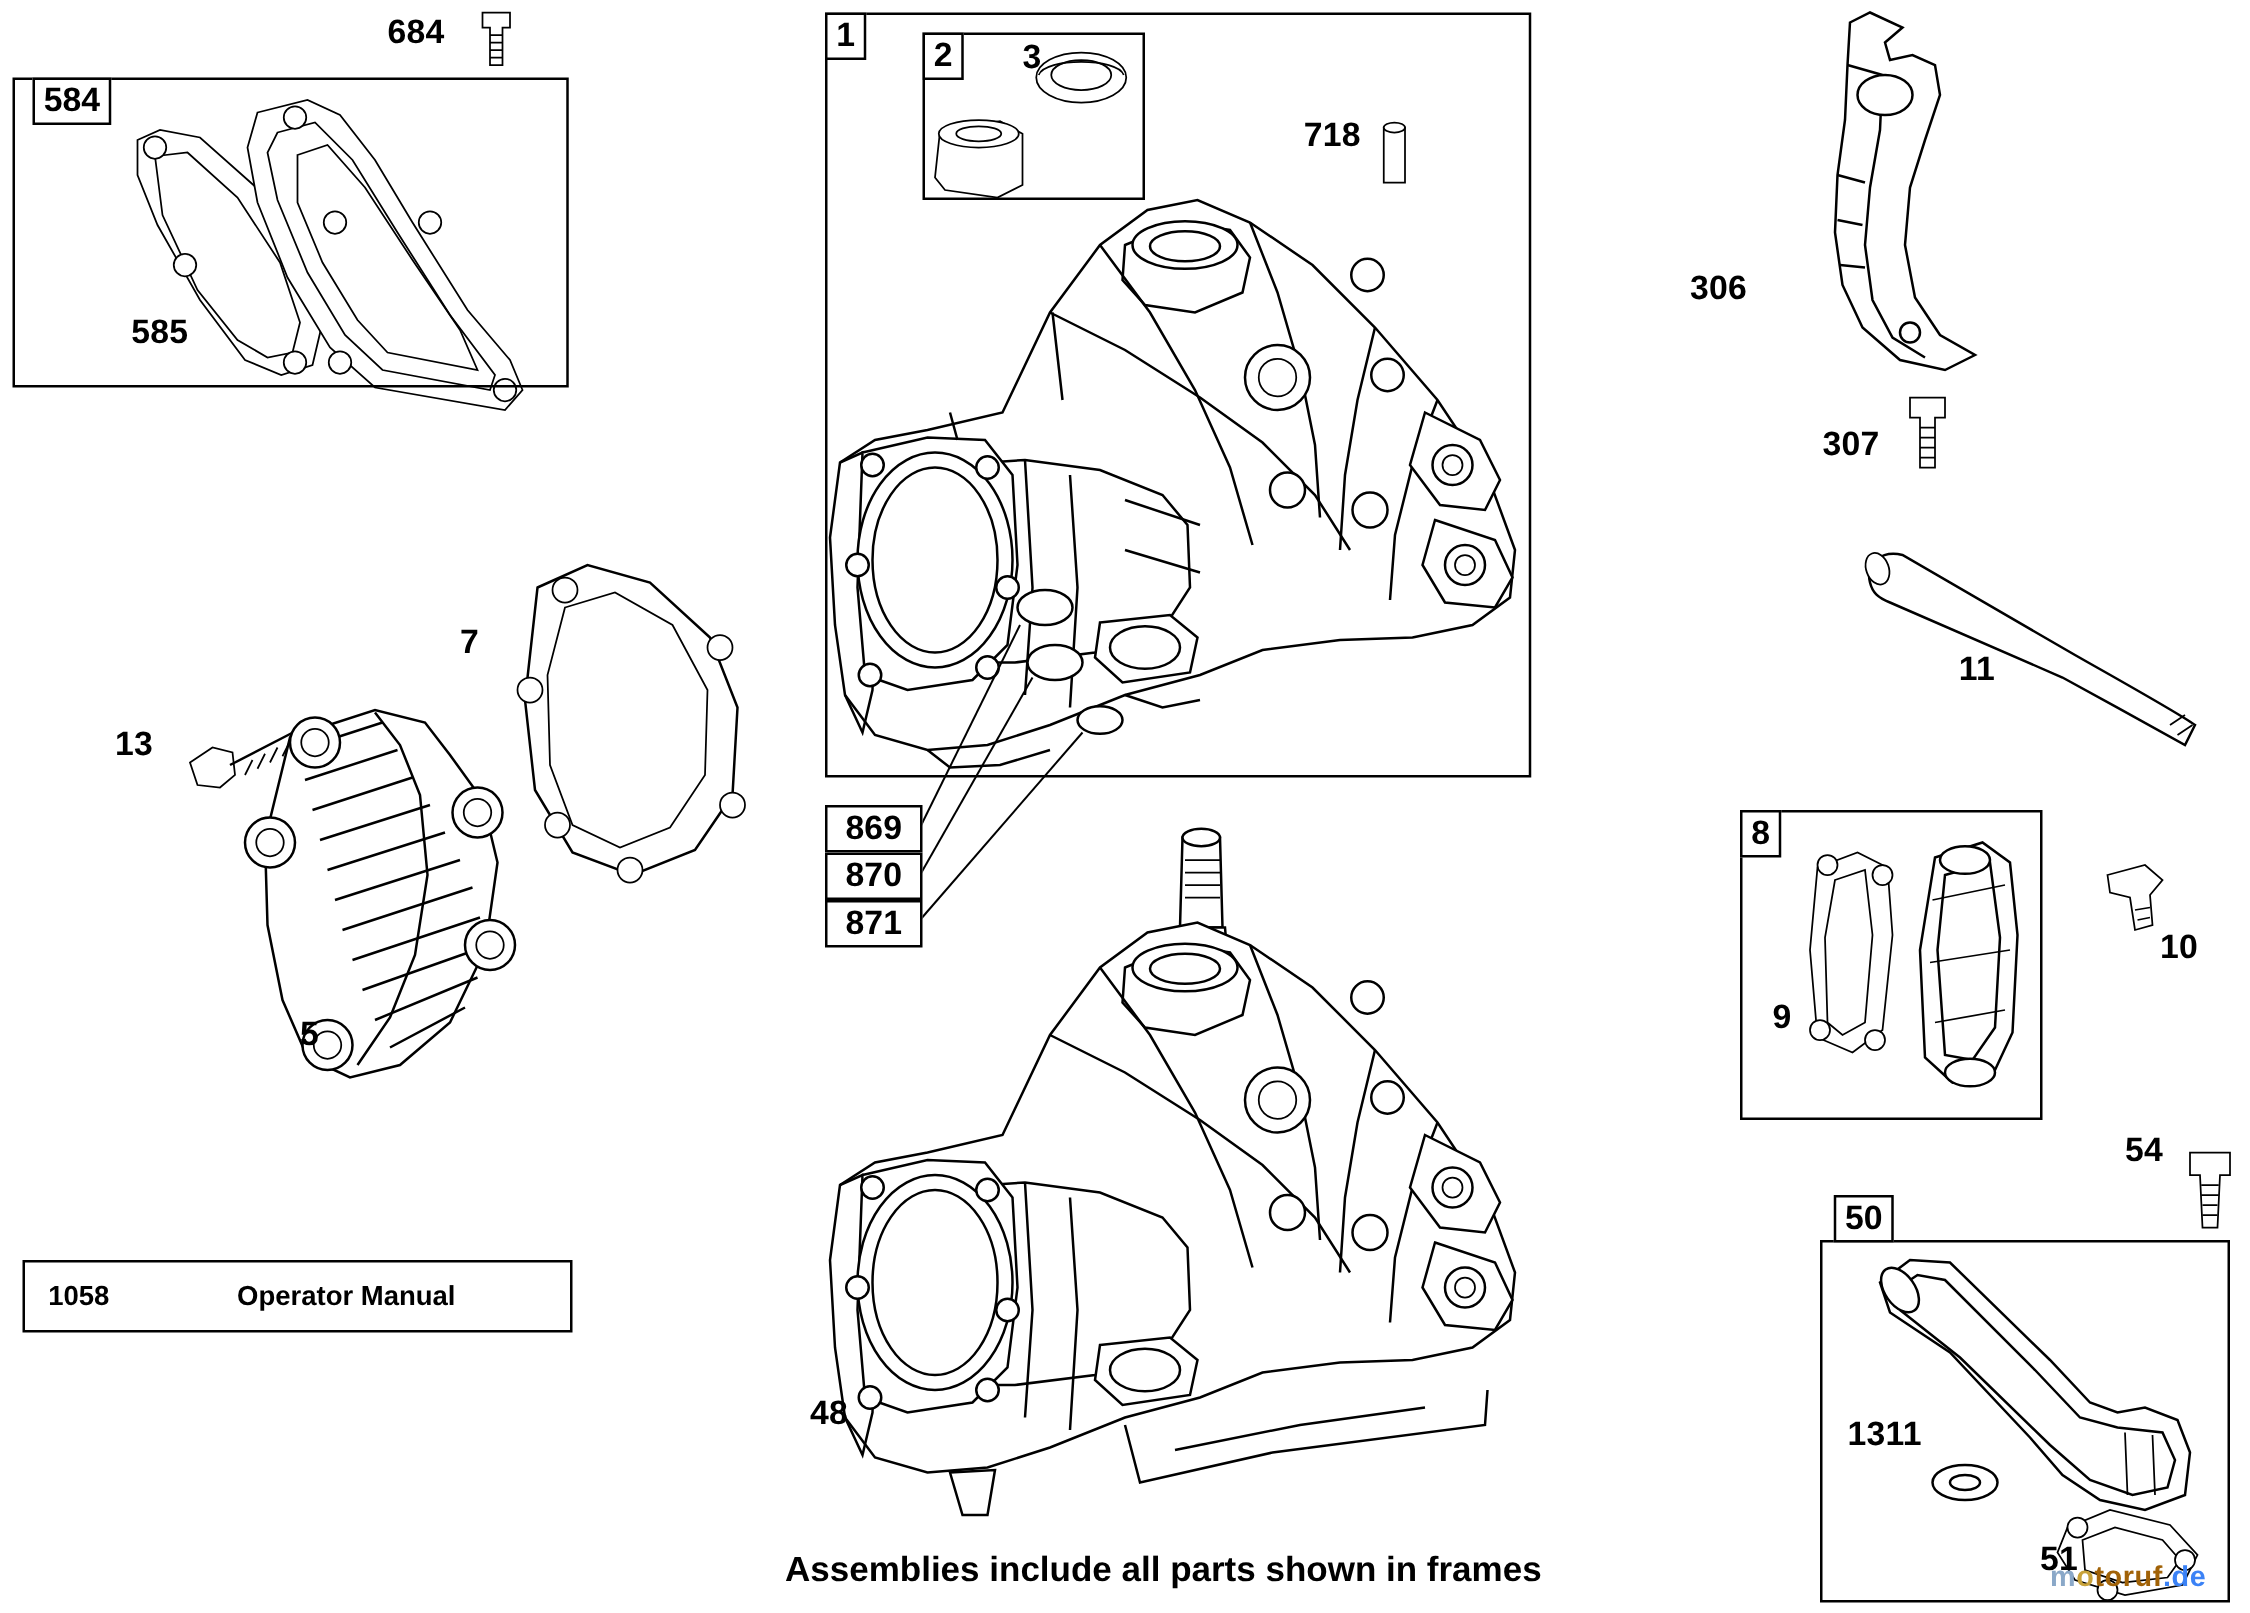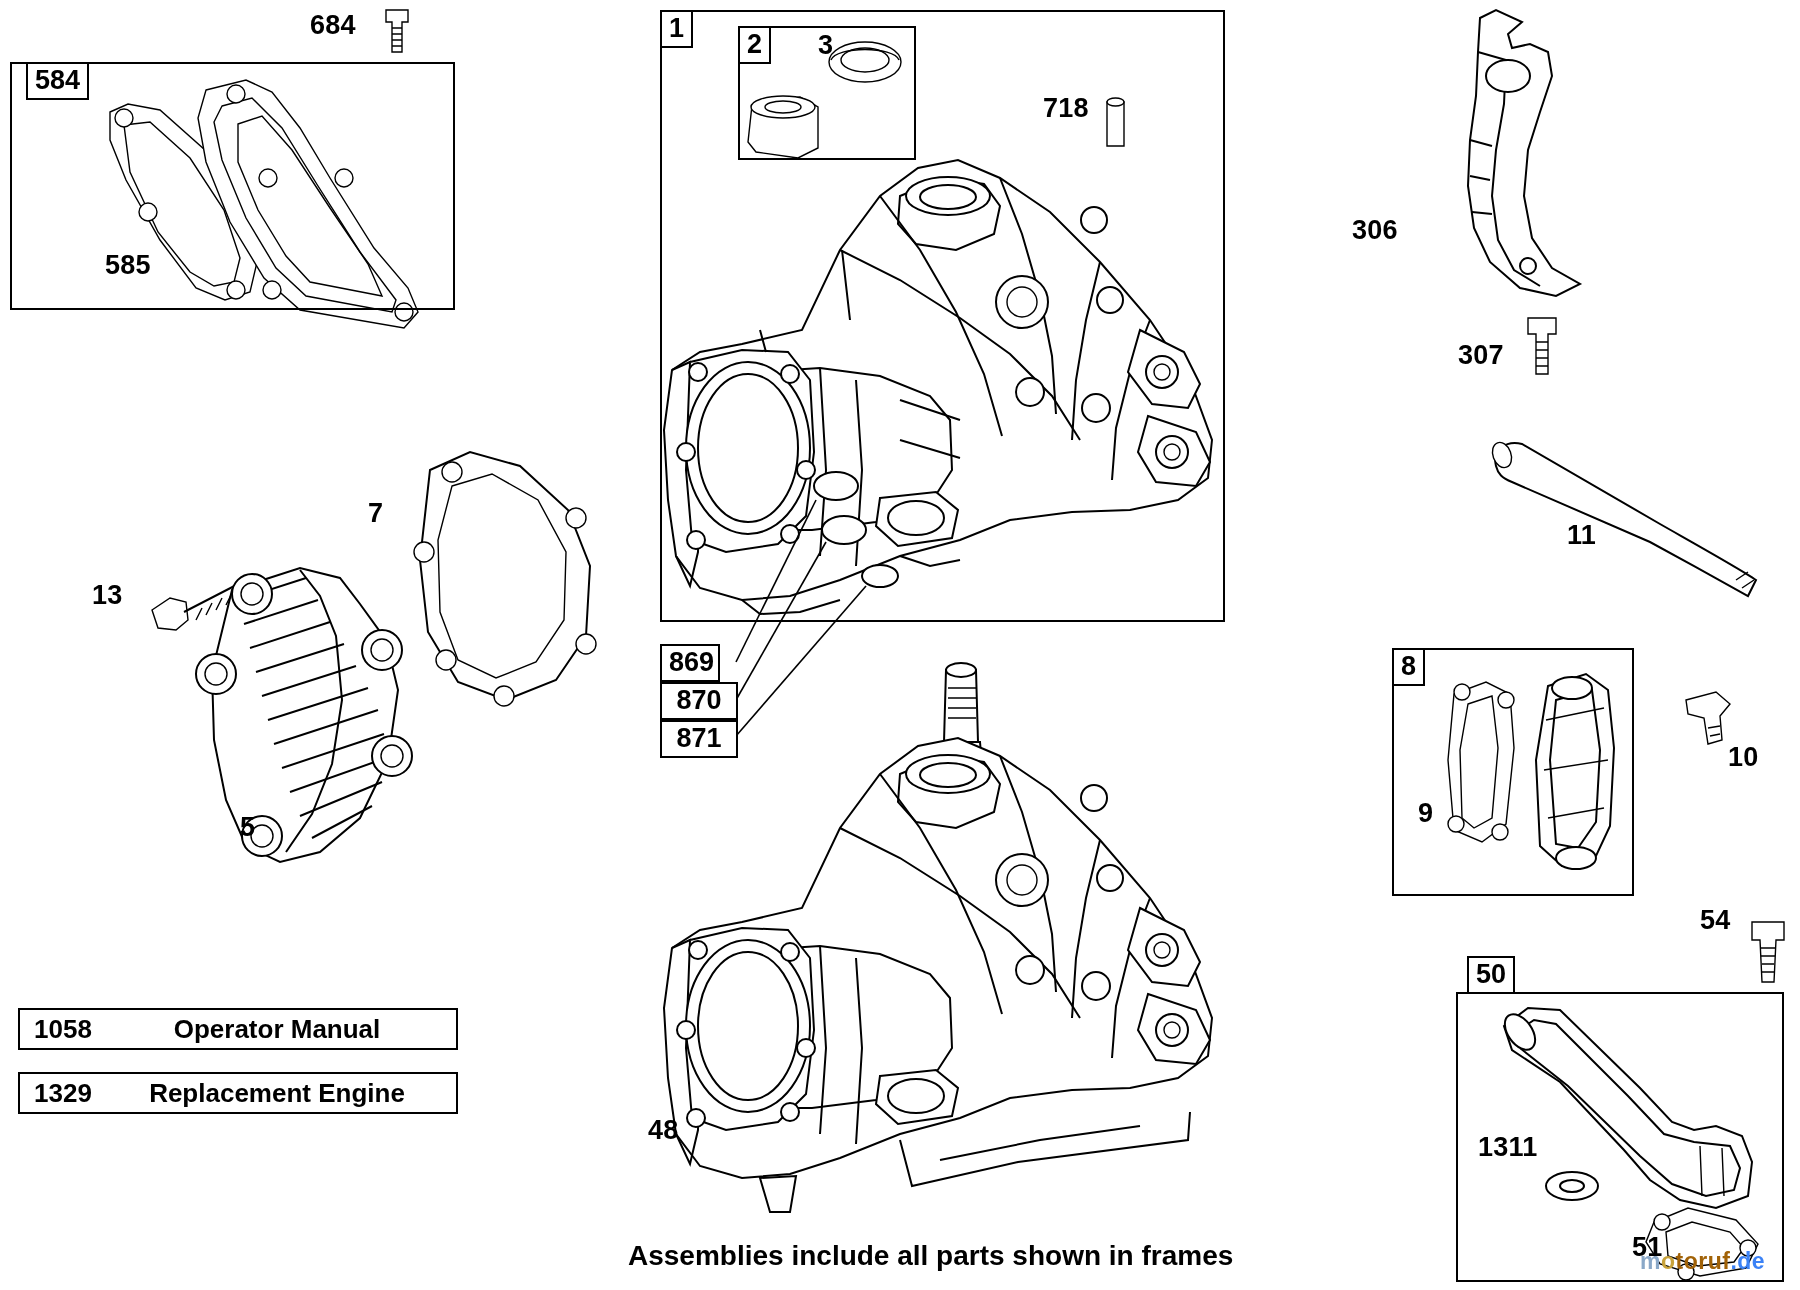--- a/index.html
+++ b/index.html
@@ -34,24 +34,24 @@
   }
   .frame {
     position:absolute;
     border:2.5px solid #000;
     background:transparent;
   }
   .legend-row {
     position:absolute;
     border:2.5px solid #000;
     background:#fff;
-    height:42px;
+    height:58px;
     display:flex;
     align-items:center;
-    font-size:26px;
+    font-size:22px;
     font-weight:bold;
   }
   .legend-row .num {
     width:86px;
     text-align:center;
     flex:0 0 auto;
   }
   .legend-row .txt {
     flex:1 1 auto;
     text-align:center;
@@ -338,21 +338,21 @@
   <div class="frame" style="left:738px; top:26px; width:178px; height:134px;"></div>
   <div class="frame" style="left:1392px; top:648px; width:242px; height:248px;"></div>
   <div class="frame" style="left:1456px; top:992px; width:328px; height:290px;"></div>
 
   <div class="boxed" style="left:10px; top:62px;margin-left:16px;">584</div>
   <div class="boxed" style="left:660px; top:10px;">1</div>
   <div class="boxed" style="left:738px; top:26px;">2</div>
   <div class="boxed" style="left:1392px; top:648px;">8</div>
   <div class="boxed" style="left:1456px; top:956px;margin-left:11px;">50</div>
 
-  <div class="boxed" style="left:660px; top:644px; width:60px; text-align:center;">869</div>
+  <div class="boxed" style="left:660px; top:644px; width:78px; text-align:center;">869</div>
   <div class="boxed" style="left:660px; top:682px; width:78px; text-align:center;">870</div>
   <div class="boxed" style="left:660px; top:720px; width:78px; text-align:center;">871</div>
 
   <div class="lbl" style="left:310px; top:10px;">684</div>
   <div class="lbl" style="left:105px; top:250px;">585</div>
   <div class="lbl" style="left:818px; top:30px;">3</div>
   <div class="lbl" style="left:1043px; top:93px;">718</div>
   <div class="lbl" style="left:1352px; top:215px;">306</div>
   <div class="lbl" style="left:1458px; top:340px;">307</div>
   <div class="lbl" style="left:1567px; top:520px;">11</div>
@@ -363,24 +363,20 @@
   <div class="lbl" style="left:1728px; top:742px;text-align:right;">10</div>
   <div class="lbl" style="left:1700px; top:905px;">54</div>
   <div class="lbl" style="left:648px; top:1115px;">48</div>
   <div class="lbl" style="left:1478px; top:1132px;">1311</div>
   <div class="lbl" style="left:1632px; top:1232px;">51</div>
 
   <div class="legend-row" style="left:18px; top:1008px; width:440px;">
     <span class="num">1058</span>
     <span class="txt">Operator Manual</span>
   </div>
-  <div class="legend-row" style="left:18px; top:1072px; width:440px;">
-    <span class="num">1329</span>
-    <span class="txt">Replacement Engine</span>
-  </div>
 
   <div class="caption" style="left:628px; top:1240px;">Assemblies include all parts shown in frames</div>
 
   <div class="wm" style="left:1640px; top:1248px;">
     <span class="m">m</span><span class="o">o</span><span class="t">toruf</span><span class="de">.de</span>
   </div>
 
 </div>
 
 </body></html>

